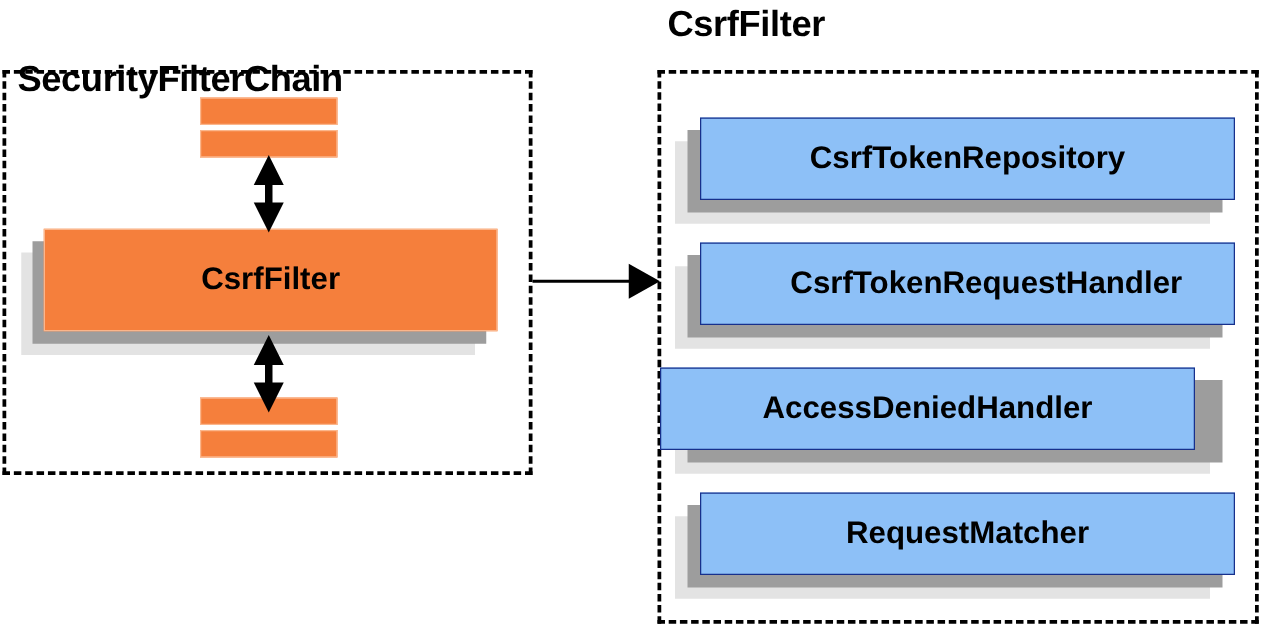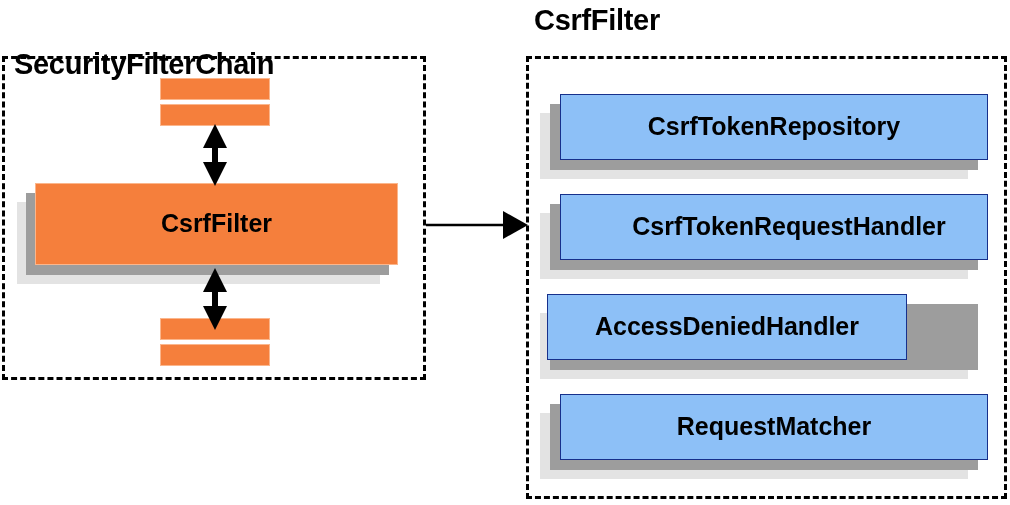--- a/index.html
+++ b/index.html
@@ -121,21 +121,21 @@
   <div class="shadow-far" style="left:540px; top:113px; width:428px; height:66px;"></div>
   <div class="shadow-near" style="left:550px; top:104px; width:428px; height:66px;"></div>
   <div class="node blue" style="left:560px; top:94px; width:428px; height:66px;">CsrfTokenRepository</div>
 
   <div class="shadow-far" style="left:540px; top:213px; width:428px; height:66px;"></div>
   <div class="shadow-near" style="left:550px; top:204px; width:428px; height:66px;"></div>
   <div class="node blue" style="left:560px; top:194px; width:428px; height:66px;padding-left:30px;">CsrfTokenRequestHandler</div>
 
   <div class="shadow-far" style="left:540px; top:313px; width:428px; height:66px;"></div>
   <div class="shadow-near" style="left:550px; top:304px; width:428px; height:66px;"></div>
-  <div class="node blue" style="left:547px; top:294px; width:360px; height:66px;">AccessDeniedHandler</div>
+  <div class="node blue" style="left:528px; top:294px; width:428px; height:66px;">AccessDeniedHandler</div>
 
   <div class="shadow-far" style="left:540px; top:413px; width:428px; height:66px;"></div>
   <div class="shadow-near" style="left:550px; top:404px; width:428px; height:66px;"></div>
   <div class="node blue" style="left:560px; top:394px; width:428px; height:66px;">RequestMatcher</div>
 
   <svg id="arrow-layer" viewBox="0 0 1010 505">
 
     <g>
       <line x1="215" y1="132" x2="215" y2="178" stroke="#000" stroke-width="6"></line>
       <polygon points="215,124 203,148 227,148" fill="#000"></polygon>

